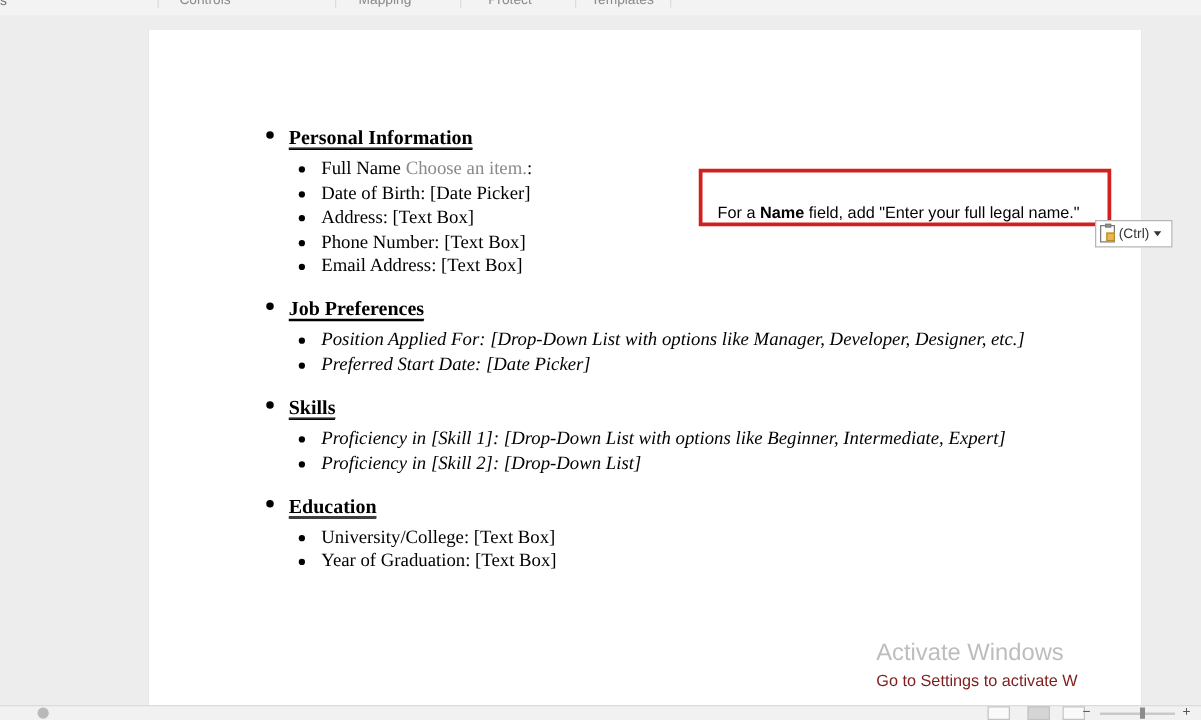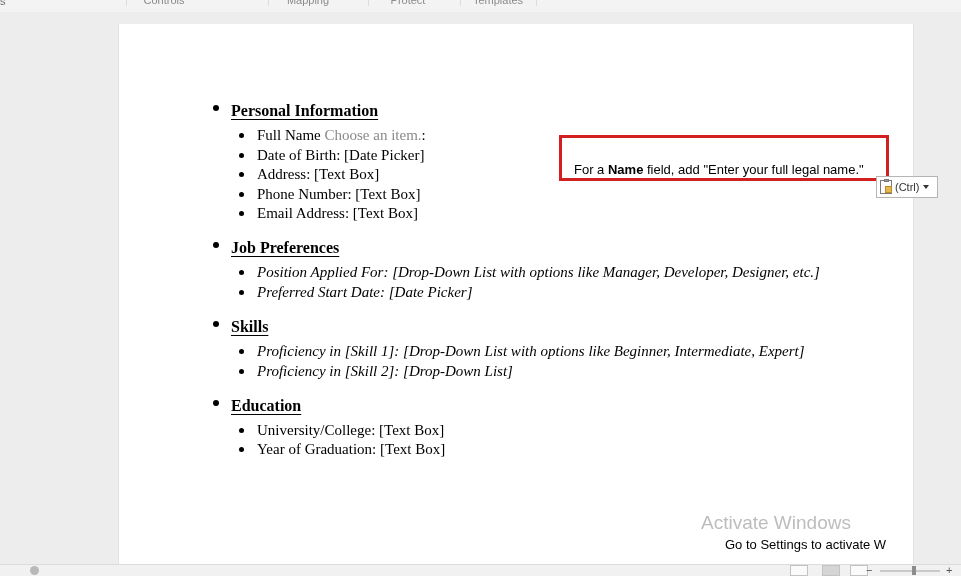--- a/index.html
+++ b/index.html
@@ -213,22 +213,21 @@
     font-family: "Liberation Sans", sans-serif;
     pointer-events: none;
   }
   .watermark .wm-title {
     font-size: 19px;
     color: #bdbdbd;
     margin-bottom: 3px;
   }
   .watermark .wm-sub {
     font-size: 13px;
-    color: #000000;
-    margin-left: 24px;
+    color: #7f1d1d;
   }
 
   
   .status-bar {
     position: absolute;
     left: 0;
     top: 564px;
     width: 961px;
     height: 12px;
     background: #f1f1f1;

